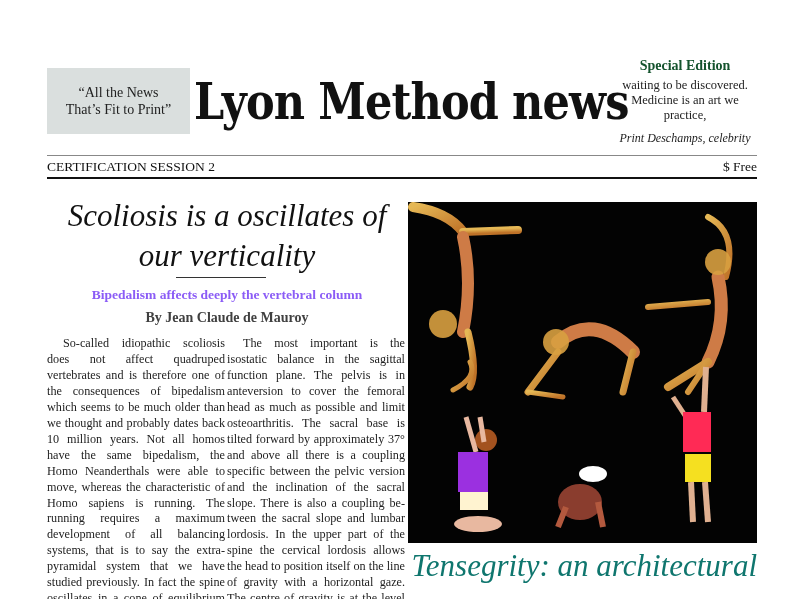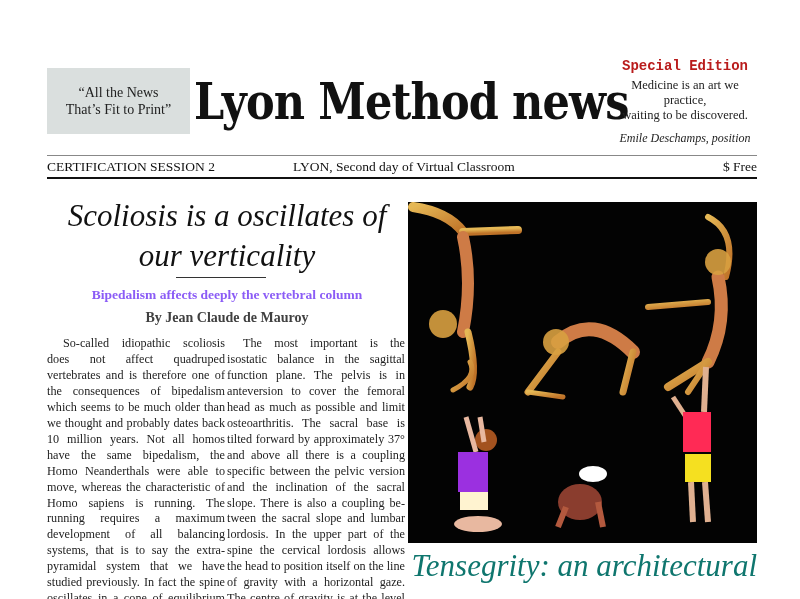--- a/index.html
+++ b/index.html
@@ -18,22 +18,22 @@
     position: absolute; left: 194px; top: 66px; width: 416px; height: 72px;
     font-family: "DejaVu Serif", "Liberation Serif", serif;
     font-weight: bold; font-size: 50px; letter-spacing: -1px;
     line-height: 72px; color: #111; white-space: nowrap;
     transform: scaleX(0.86); transform-origin: left center;
   }
   .edition {
     position: absolute; left: 610px; top: 58px; width: 150px; text-align: center;
   }
   .edition .se {
-    font-family: Liberation Mono, monospace; font-weight: bold;
-    font-size: 14px; color: #b91c1c; margin-bottom: 4px;
+    font-family: Liberation Serif, serif; font-weight: bold;
+    font-size: 14px; color: #14532d; margin-bottom: 4px;
   }
   .edition .motto { font-size: 12.5px; line-height: 15px; color: #222; }
   .edition .cite { font-size: 12px; font-style: italic; margin-top: 8px; color: #222; }
   .rule-top { position: absolute; left: 47px; top: 155px; width: 710px; height: 1px; background: #888; }
   .rule-bottom { position: absolute; left: 47px; top: 177px; width: 710px; height: 2px; background: #111; }
   .dateline {
     position: absolute; left: 47px; top: 157px; width: 710px; height: 16px;
     font-size: 13.5px; line-height: 20px; color: #111;
   }
   .dateline .l { position: absolute; left: 0; }
@@ -76,29 +76,28 @@
 
 <div class="quote-box">
   <div>“All the News</div>
   <div>That’s Fit to Print”</div>
 </div>
 
 <div class="masthead">Lyon Method news</div>
 
 <div class="edition">
   <div class="se">Special Edition</div>
+  <div class="motto">waiting to be discovered.</div>
   <div class="motto">Medicine is an art we practice,</div>
-  <div class="motto">waiting to be discovered.</div>
-  <div class="cite">Emile Deschamps, position</div>
+  <div class="cite">Print Deschamps, celebrity</div>
 </div>
 
 <div class="rule-top"></div>
 <div class="dateline">
   <span class="l">CERTIFICATION SESSION 2</span>
-  <span class="c">LYON, Second day of Virtual Classroom</span>
   <span class="r">$  Free</span>
 </div>
 <div class="rule-bottom"></div>
 
 <div class="headline">
   <div>Scoliosis is a oscillates of</div>
   <div>our verticality</div>
 </div>
 <div class="hl-rule"></div>
 <div class="subhead">Bipedalism affects deeply the vertebral column</div>

